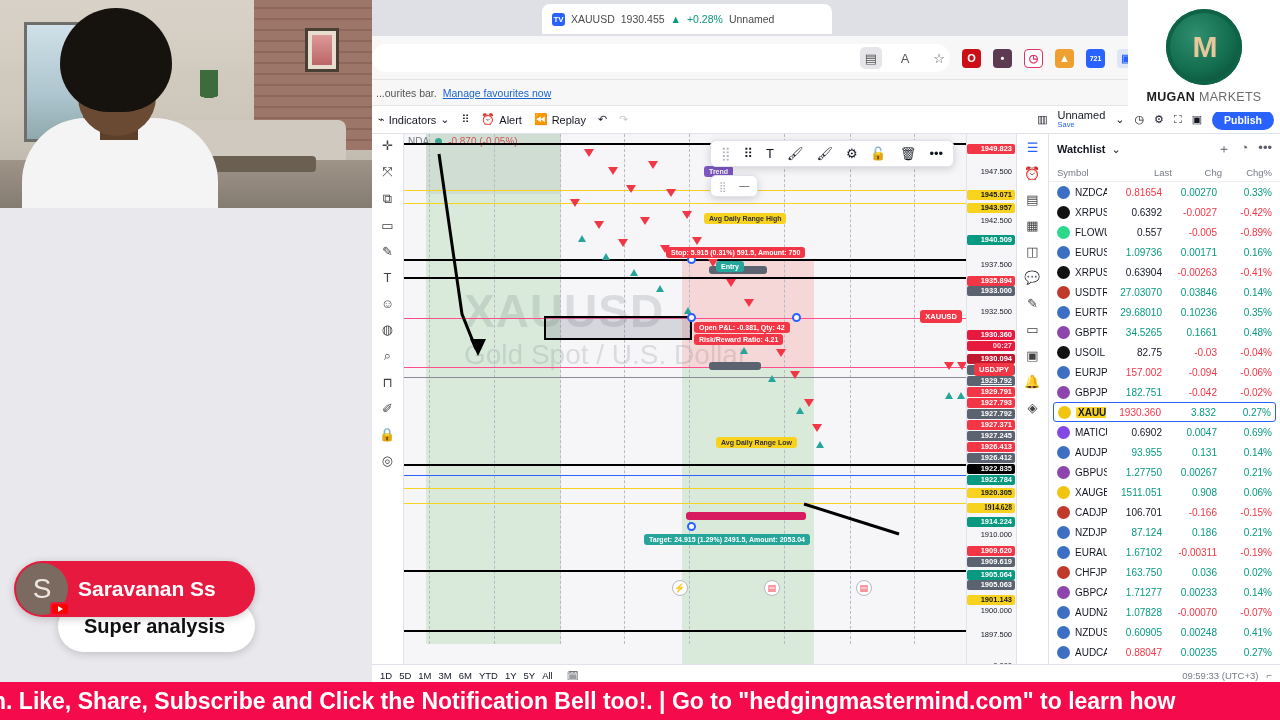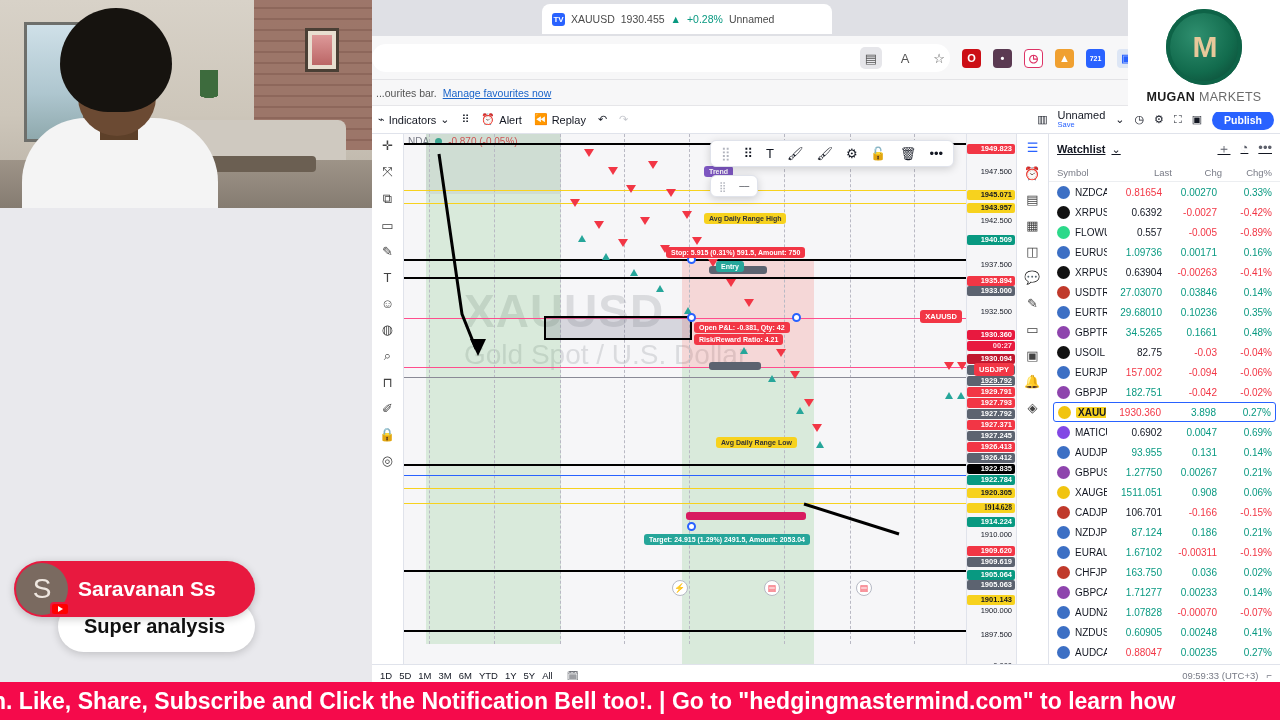--- a/index.html
+++ b/index.html
@@ -139,21 +139,21 @@
   
   .bottombar { position:absolute; left:0; bottom:0; width:100%; height:22px; background:#fff;
     border-top:1px solid #e0e3eb; display:flex; align-items:center; font-size:9.5px;
     color:#131722; gap:8px; padding:0 8px; }
   .bottombar .right { margin-left:auto; display:flex; align-items:center; gap:8px; color:#787b86; }
 
   
   .watchlist { width:232px; background:#fff; border-left:1px solid #e0e3eb;
     display:flex; flex-direction:column; font-size:10px; }
   .wl-head { display:flex; align-items:center; padding:6px 8px; gap:6px; font-size:11px;
-    color:#131722; font-weight:bold;text-decoration:underline; }
+    color:#131722; font-weight:bold; }
   .wl-head .sp { margin-left:auto; display:flex; gap:10px; font-weight:normal; font-size:13px; color:#5d606b; }
   .wl-cols { display:flex; padding:3px 8px; color:#787b86; font-size:9.5px;
     border-bottom:1px solid #eceef1; }
   .wl-cols .c0 { flex:1; } .wl-cols .c1,.wl-cols .c2,.wl-cols .c3 { width:50px; text-align:right; }
   .wl-row { display:flex; align-items:center; padding:3.5px 8px; gap:5px; font-size:10px; }
   .wl-row.sel { border:1px solid #2962ff; border-radius:3px; margin:0 4px; padding:2.5px 4px; }
   .wl-row .sym { flex:1; color:#131722; white-space:nowrap; overflow:hidden; }
   .wl-row .last,.wl-row .chg,.wl-row .chgp { width:50px; text-align:right; }
   .flag { width:13px;height:13px;border-radius:50%;flex:none;
     display:flex;align-items:center;justify-content:center;font-size:7px;color:#fff;}
@@ -580,21 +580,21 @@
               <span class="flag" style="background: rgb(142, 68, 173);"></span>
               <span class="sym">GBPJPY</span>
               <span class="last pos">182.751</span>
               <span class="chg neg">-0.042</span>
               <span class="chgp neg">-0.02%</span>
             </div>
             <div class="wl-row sel">
               <span class="flag" style="background: rgb(241, 196, 15);"></span>
               <span class="sym"><span class="hl">XAUUSD</span></span>
               <span class="last neg">1930.360</span>
-              <span class="chg pos">3.898</span>
+              <span class="chg pos">3.832</span>
               <span class="chgp pos">0.27%</span>
             </div>
             <div class="wl-row">
               <span class="flag" style="background: rgb(130, 71, 229);"></span>
               <span class="sym">MATICU</span>
               <span class="last neu">0.6902</span>
               <span class="chg pos">0.0047</span>
               <span class="chgp pos">0.69%</span>
             </div>
             <div class="wl-row">

